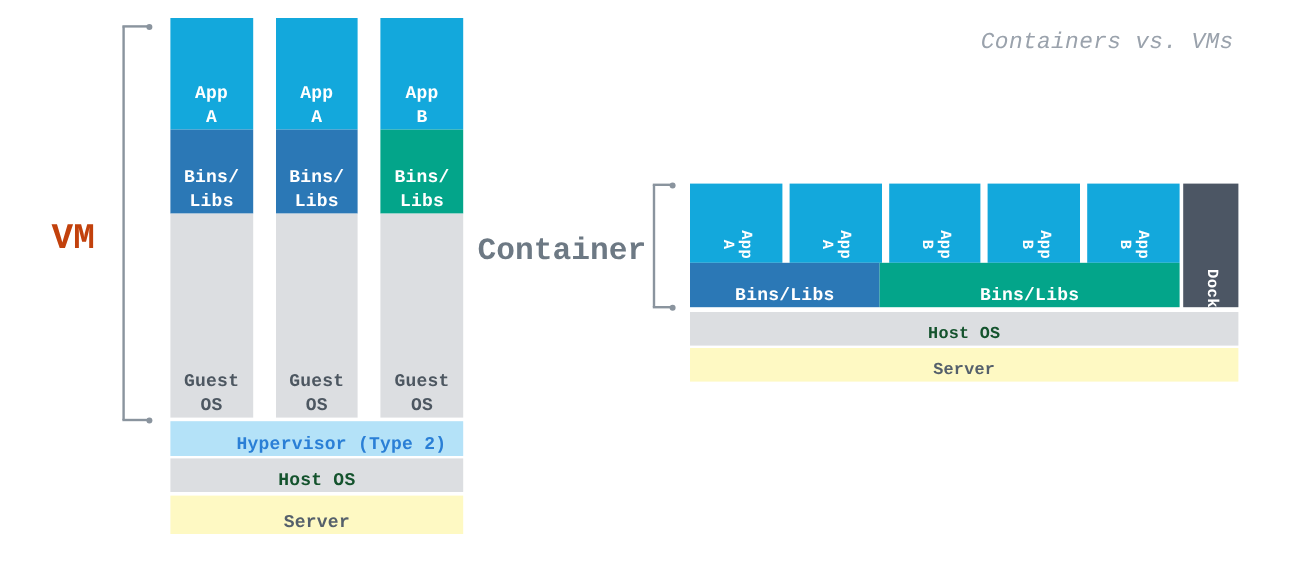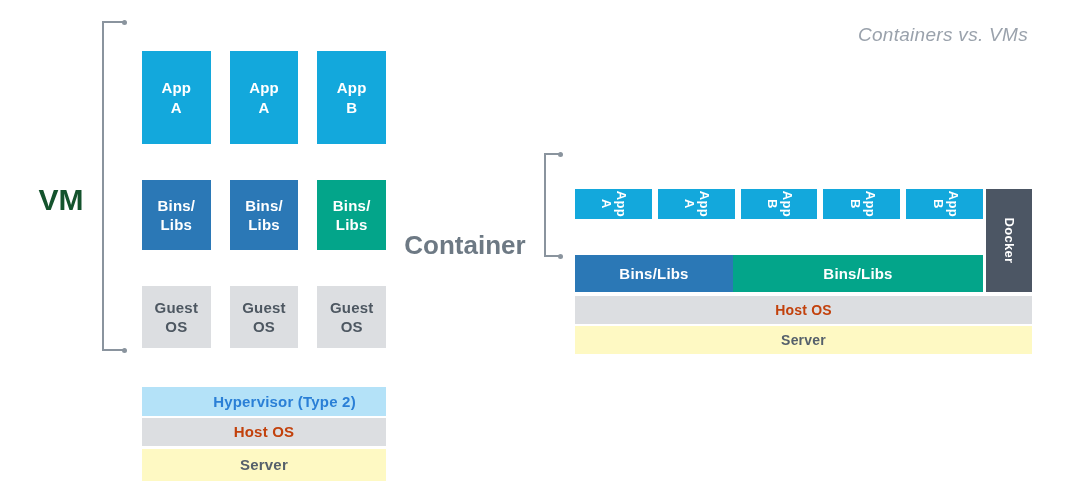--- a/index.html
+++ b/index.html
@@ -1,58 +1,57 @@
 <!DOCTYPE html>
 <html><head>
 <meta charset="utf-8">
 <style>
   html, body { margin: 0; padding: 0; background: #ffffff; }
   .canvas {
     position: relative;
     width: 1080px;
     height: 488px;
     background: #ffffff;
-    font-family: Liberation Sans, sans-serif;
+    font-family: Liberation Mono, monospace;
     overflow: hidden;
   }
   .abs { position: absolute; }
 
   
   .block {
     display: flex;
-    align-items: center;
+    align-items: flex-end;
     justify-content: center;
     box-sizing: border-box;
-    margin-top: 36px;
   }
   .block-label {
     font-weight: bold;
     font-size: 15px;
     text-align: center;
     white-space: pre-line;
     line-height: 1.3;
     letter-spacing: 0.2px;
   }
   .white-text  { color: #ffffff; }
   .dark-text   { color: #4d5761; }
-  .muted-text  { color: #c2410c; }
+  .muted-text  { color: #14532d; }
 
   
   .fill-cyan   { background: #13a8dc; }
   .fill-blue   { background: #2b78b6; }
   .fill-teal   { background: #03a58a; }
   .fill-gray   { background: #dcdee1; }
   .fill-slate  { background: #4c5664; }
   .fill-black  { background: #fef9c3; }
   .fill-ltblue { background: #b4e2f8; }
 
   
   .vm-label {
     left: 34px; top: 183px; width: 54px;
-    font-size: 30px; font-weight: bold; color: #14532d;
+    font-size: 30px; font-weight: bold; color: #c2410c;
     text-align: center;
   }
   .vm-columns {
     left: 142px; top: 15px; width: 244px; height: 333px;
     display: flex; gap: 19px;
   }
   .vm-col { flex: 1; display: flex; flex-direction: column; }
   .vm-app   { height: 93px; }
   .vm-bins  { height: 70px; }
   .vm-guest { flex: 1; }
@@ -71,21 +70,20 @@
   
   .diagram-title {
     right: 52px; top: 24px;
     font-size: 19px; font-style: italic; color: #9aa2ac;
     letter-spacing: 0.3px;
   }
   .container-label {
     left: 398px; top: 194px; width: 134px;
     font-size: 26px; font-weight: bold; color: #6d7984;
     text-align: center;
-    margin-top: 36px;
   }
   .ct-apps {
     left: 575px; top: 153px; width: 408px; height: 66px;
     display: flex; gap: 6px;
   }
   .ct-app { flex: 1; }
   .rot {
     transform: rotate(90deg);
     font-weight: bold;
     font-size: 13px;

